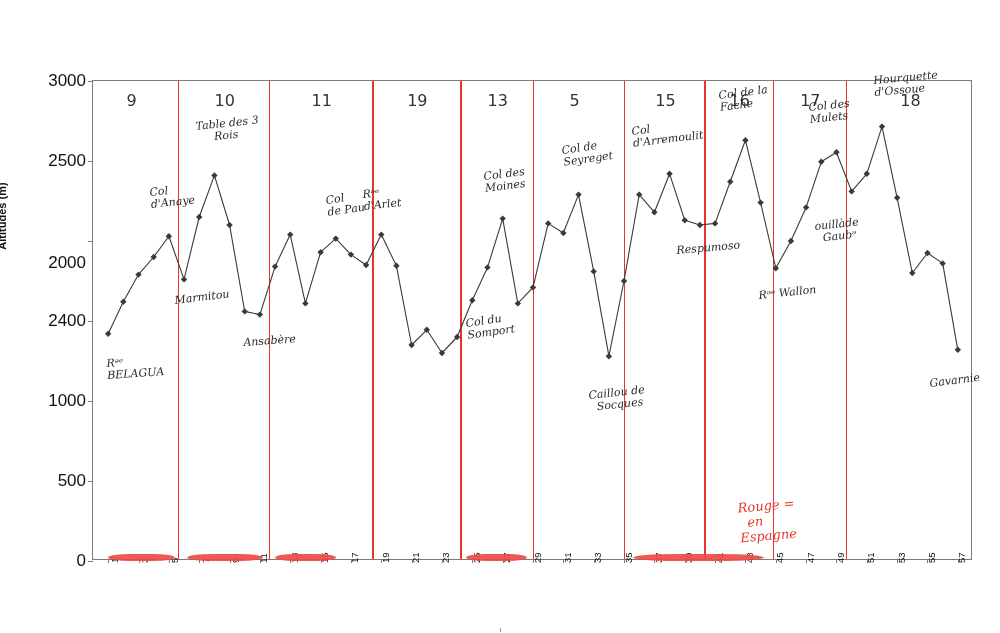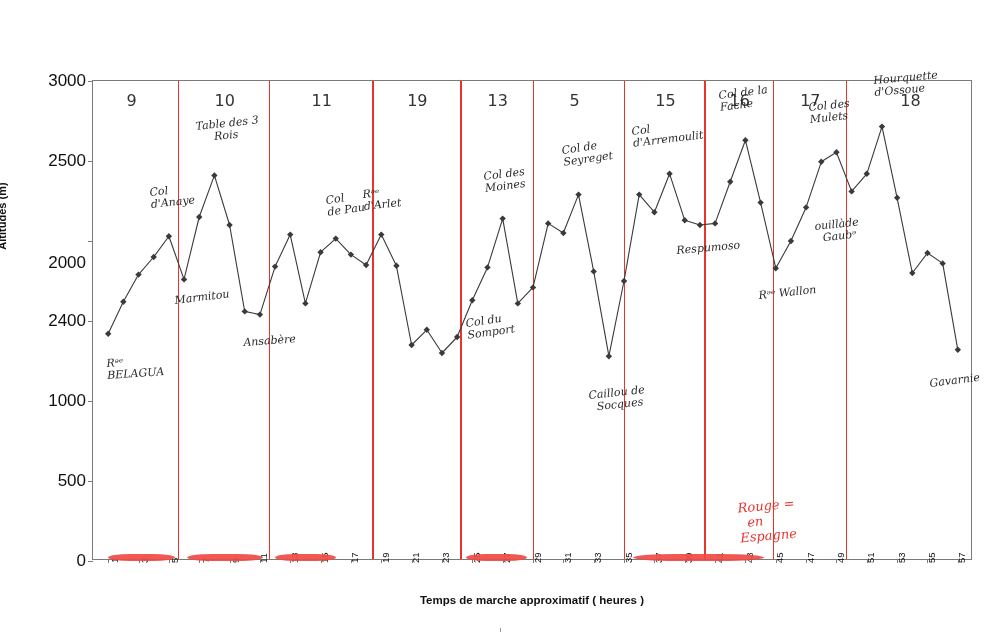--- a/index.html
+++ b/index.html
@@ -54,21 +54,20 @@
     white-space:pre;transform:rotate(-5deg);}
   .tinytick{position:absolute;left:500px;top:628px;width:1px;height:4px;background:#999;}
 </style>
 </head>
 <body>
 
 <div id="wrap">
 
 
   <div class="ylabel">Altitudes (m)</div>
-  <div class="xlabel">Temps de marche approximatif ( heures )</div>
 
   <div id="plot">
     <div id="daysections">
         <div class="daynum" style="left: 33.4828px; top: 10px;">9</div>
         <div class="daysep" style="left: 84.9655px;"></div>
         <div class="daynum" style="left: 121.483px; top: 10px; text-align: right;">10</div>
         <div class="daysep" style="left: 176px;"></div>
         <div class="daynum" style="left: 218.586px; top: 10px;">11</div>
         <div class="daysep" style="left: 279.172px;"></div>
         <div class="daynum" style="left: 314.172px; top: 10px;">19</div>

